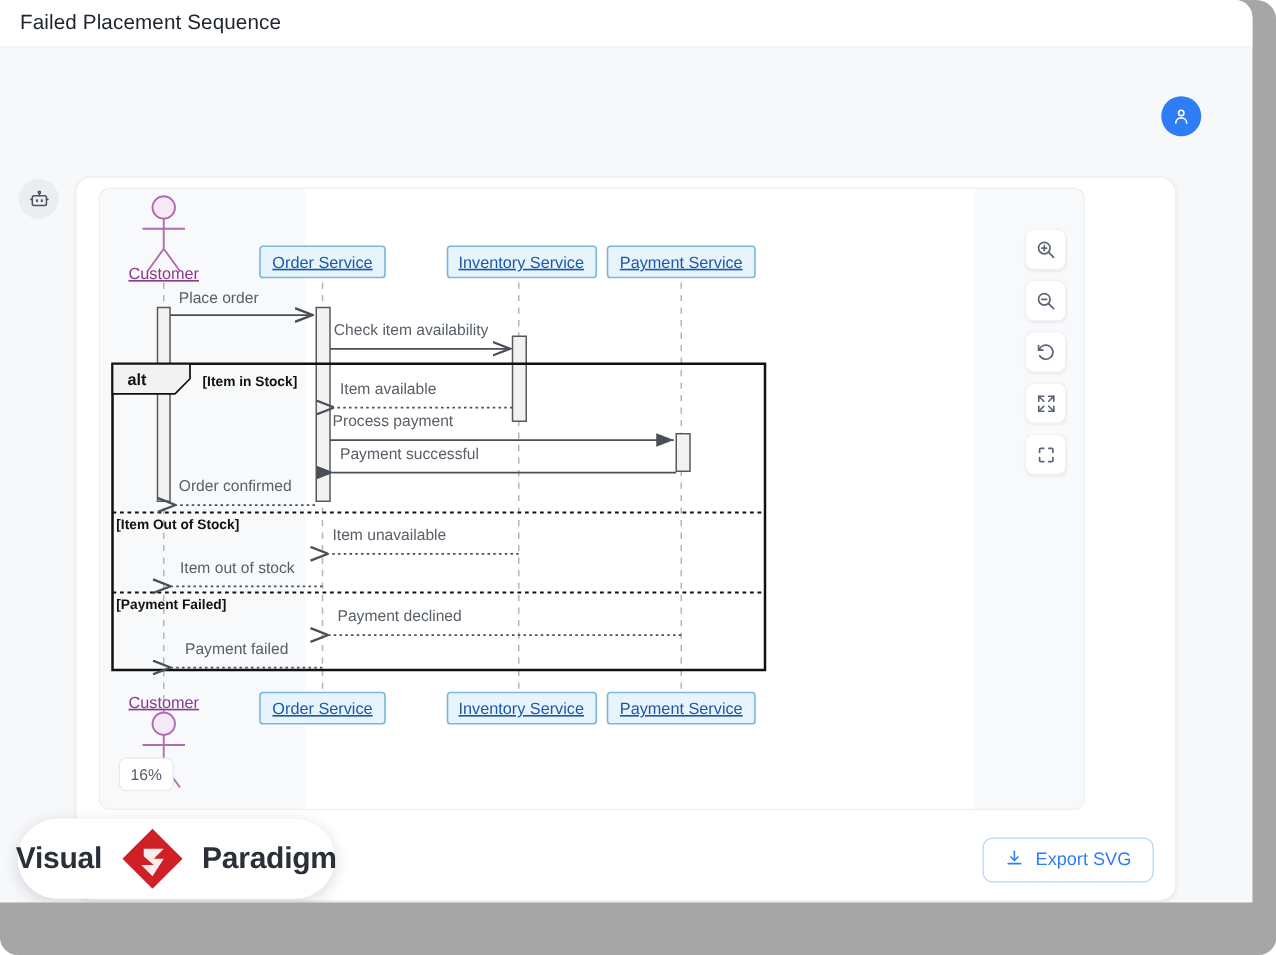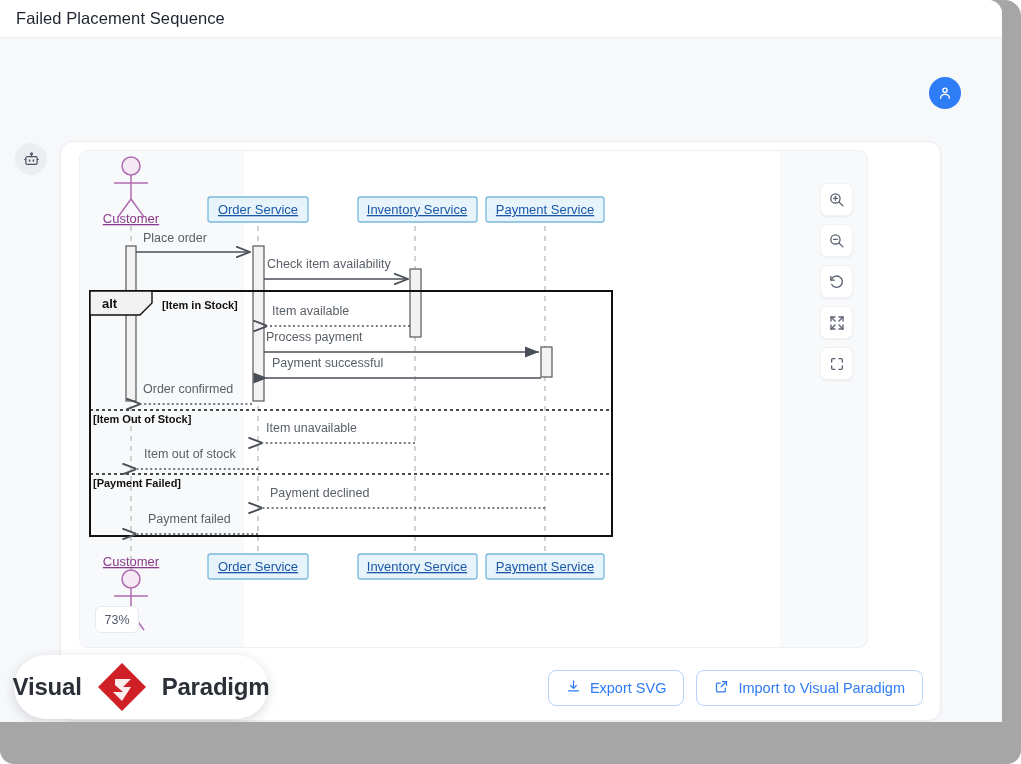--- a/index.html
+++ b/index.html
@@ -394,44 +394,34 @@
           <div class="zoom-btn">
             <svg width="16" height="16" viewBox="0 0 24 24" fill="none" stroke="#5b6272" stroke-width="2" stroke-linecap="round" stroke-linejoin="round">
               <path d="M4 9V5.5A1.5 1.5 0 0 1 5.5 4H9"></path>
                 <path d="M15 4h3.5A1.5 1.5 0 0 1 20 5.5V9"></path>
               <path d="M20 15v3.5a1.5 1.5 0 0 1-1.5 1.5H15"></path>
                 <path d="M9 20H5.5A1.5 1.5 0 0 1 4 18.5V15"></path>
               </svg>
           </div>
         </div>
 
-        <div class="zoom-badge">73%</div>
+        <div class="zoom-badge">16%</div>
       </div>
 
       <div class="card-footer">
         <div class="pill-btn">
           <span>
             <svg width="15" height="15" viewBox="0 0 24 24" fill="none" stroke="#2e7cf6" stroke-width="2" stroke-linecap="round" stroke-linejoin="round">
               <path d="M12 3v11"></path>
                 <path d="M7.5 10.5L12 15l4.5-4.5"></path>
                 <path d="M4 19h16"></path>
               </svg>
           </span>
           <span>Export SVG</span>
         </div>
-        <div class="pill-btn">
-          <span>
-            <svg width="15" height="15" viewBox="0 0 24 24" fill="none" stroke="#2e7cf6" stroke-width="2" stroke-linecap="round" stroke-linejoin="round">
-              <path d="M13.5 4H20v6.5"></path>
-                <path d="M20 4l-8.5 8.5"></path>
-              <path d="M18 14.5V19a1.5 1.5 0 0 1-1.5 1.5h-11A1.5 1.5 0 0 1 4 19V8a1.5 1.5 0 0 1 1.5-1.5H10"></path>
-              </svg>
-          </span>
-          <span>Import to Visual Paradigm</span>
-        </div>
       </div>
     </div>
 
     <div class="vp-badge">
       <span class="vp-word">Visual</span>
       <span class="vp-logo">
         <svg width="48" height="48" viewBox="0 0 48 48">
           <g transform="rotate(45 24 24)">
             <rect x="7" y="7" width="34" height="34" fill="#cf2027"></rect>
             <path d="M7 7 H41 V19 H19 V29 H41 V41 H7 Z" fill="#ffffff" opacity="0"></path>

